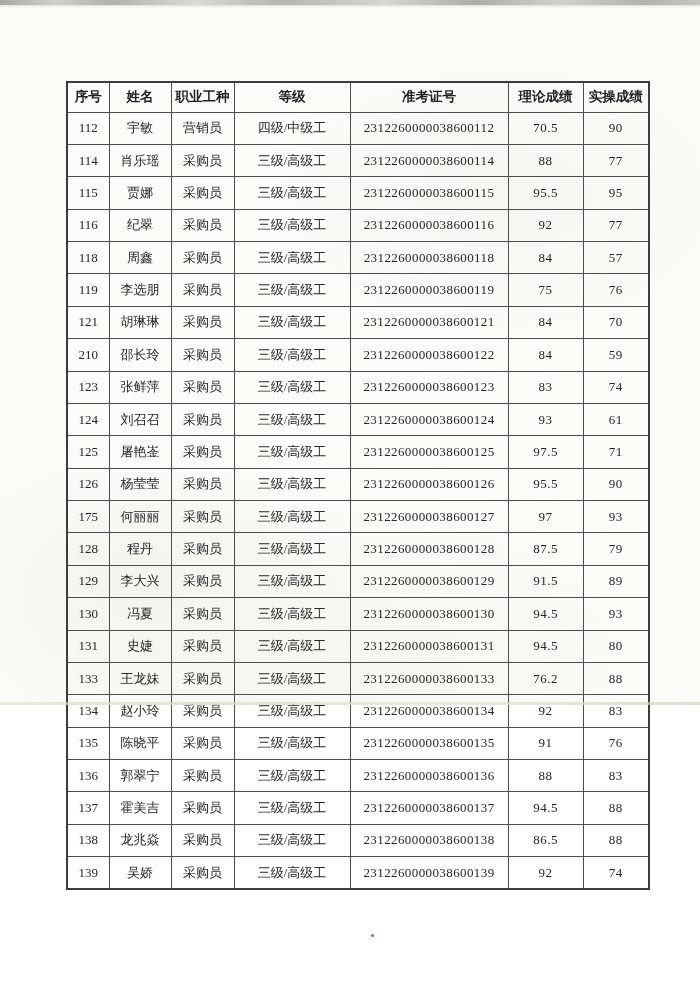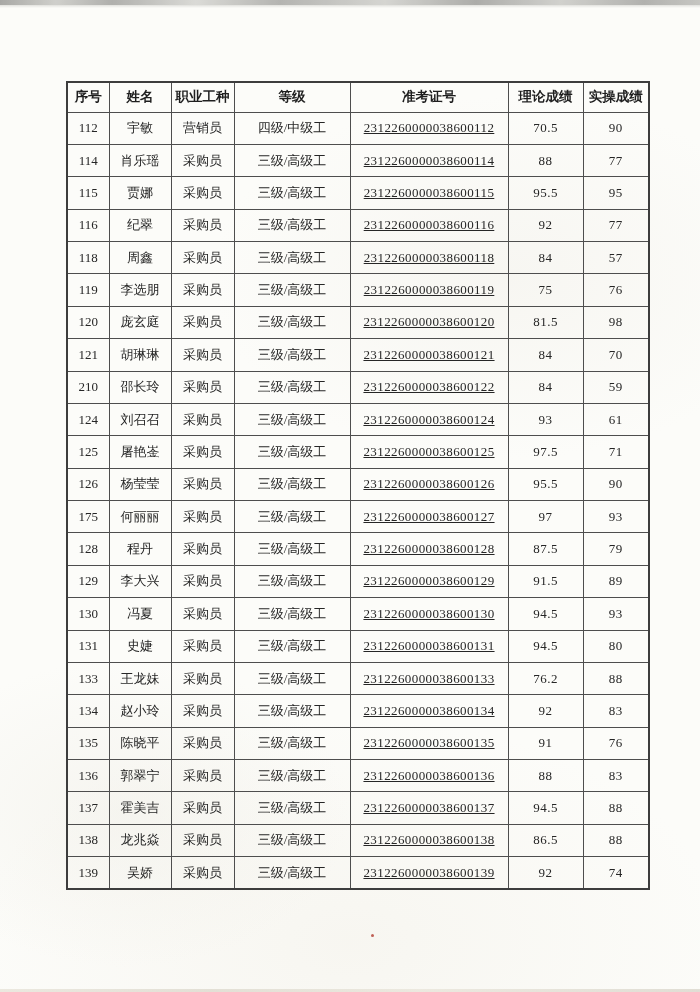--- a/index.html
+++ b/index.html
@@ -6,21 +6,21 @@
     margin: 0;
     padding: 0;
     width: 700px;
     height: 992px;
     overflow: hidden;
     background: #ffffff;
   }
   .page {
     position: relative;
     width: 700px;
-    height: 992px;
+    height: 705px;
     font-family: "Liberation Serif", "DejaVu Serif", serif;
     background:
       radial-gradient(ellipse 320px 220px at 18% 82%, rgba(238,236,228,0.45), transparent 70%),
       radial-gradient(ellipse 420px 260px at 72% 28%, rgba(242,240,234,0.5), transparent 70%),
       radial-gradient(ellipse 500px 300px at 50% 95%, rgba(240,237,228,0.4), transparent 75%),
       #fcfcf9;
   }
   
   .scan-top {
     position: absolute;
@@ -78,21 +78,20 @@
   .results-table tbody tr { height: 27.8px; }
   .results-table thead th {
     font-family: "Liberation Sans", "DejaVu Sans", sans-serif;
     font-weight: 700;
     font-size: 13.5px;
     color: #1f1f1f;
   }
   .results-table td:nth-child(5) {
     letter-spacing: 0.4px;
     font-size: 13px;
-    text-decoration: underline;
   }
   .results-table td:nth-child(6),
   .results-table td:nth-child(7) {
     letter-spacing: 0.5px;
   }
 </style>
 </head>
 <body>
 
 <div class="page">
@@ -168,45 +167,45 @@
         <tr>
           <td>119</td>
           <td>李选朋</td>
           <td>采购员</td>
           <td>三级/高级工</td>
           <td>2312260000038600119</td>
           <td>75</td>
           <td>76</td>
         </tr>
         <tr>
-          <td>120</td>
-          <td>庞玄庭</td>
-          <td>采购员</td>
-          <td>三级/高级工</td>
-          <td>2312260000038600120</td>
-          <td>81.5</td>
-          <td>98</td>
-        </tr>
-        <tr>
           <td>121</td>
           <td>胡琳琳</td>
           <td>采购员</td>
           <td>三级/高级工</td>
           <td>2312260000038600121</td>
           <td>84</td>
           <td>70</td>
         </tr>
         <tr>
           <td>210</td>
           <td>邵长玲</td>
           <td>采购员</td>
           <td>三级/高级工</td>
           <td>2312260000038600122</td>
           <td>84</td>
           <td>59</td>
+        </tr>
+        <tr>
+          <td>123</td>
+          <td>张鲜萍</td>
+          <td>采购员</td>
+          <td>三级/高级工</td>
+          <td>2312260000038600123</td>
+          <td>83</td>
+          <td>74</td>
         </tr>
         <tr>
           <td>124</td>
           <td>刘召召</td>
           <td>采购员</td>
           <td>三级/高级工</td>
           <td>2312260000038600124</td>
           <td>93</td>
           <td>61</td>
         </tr>

